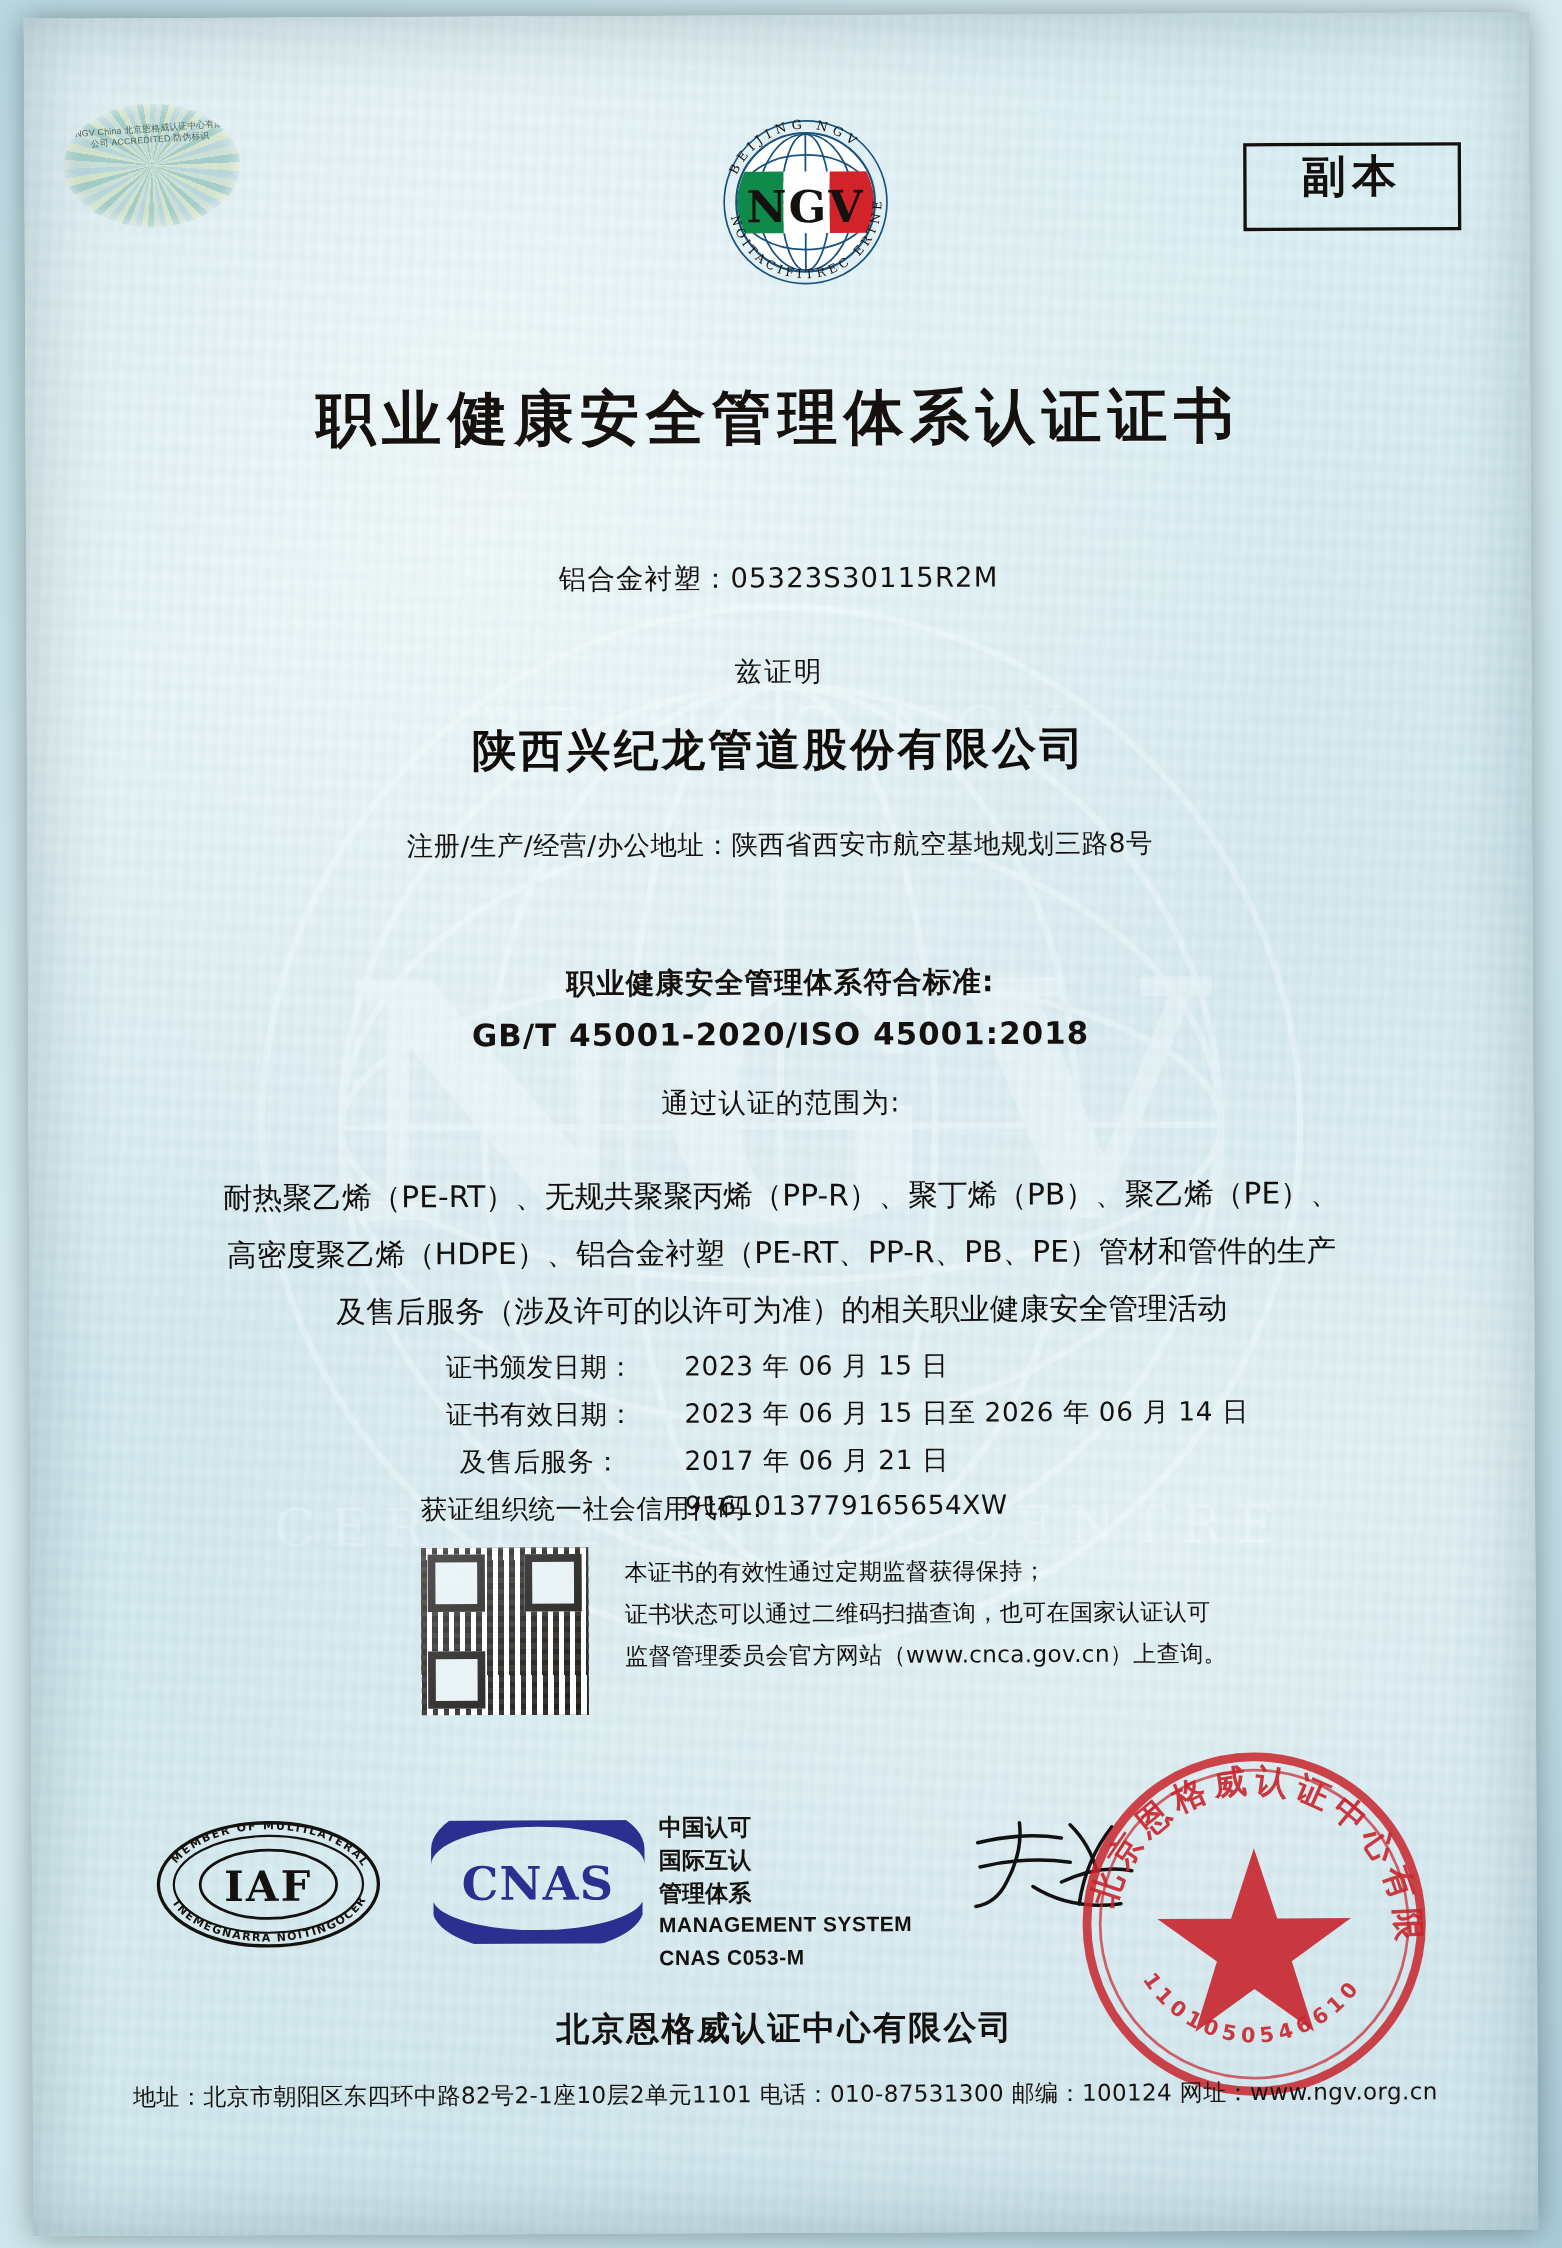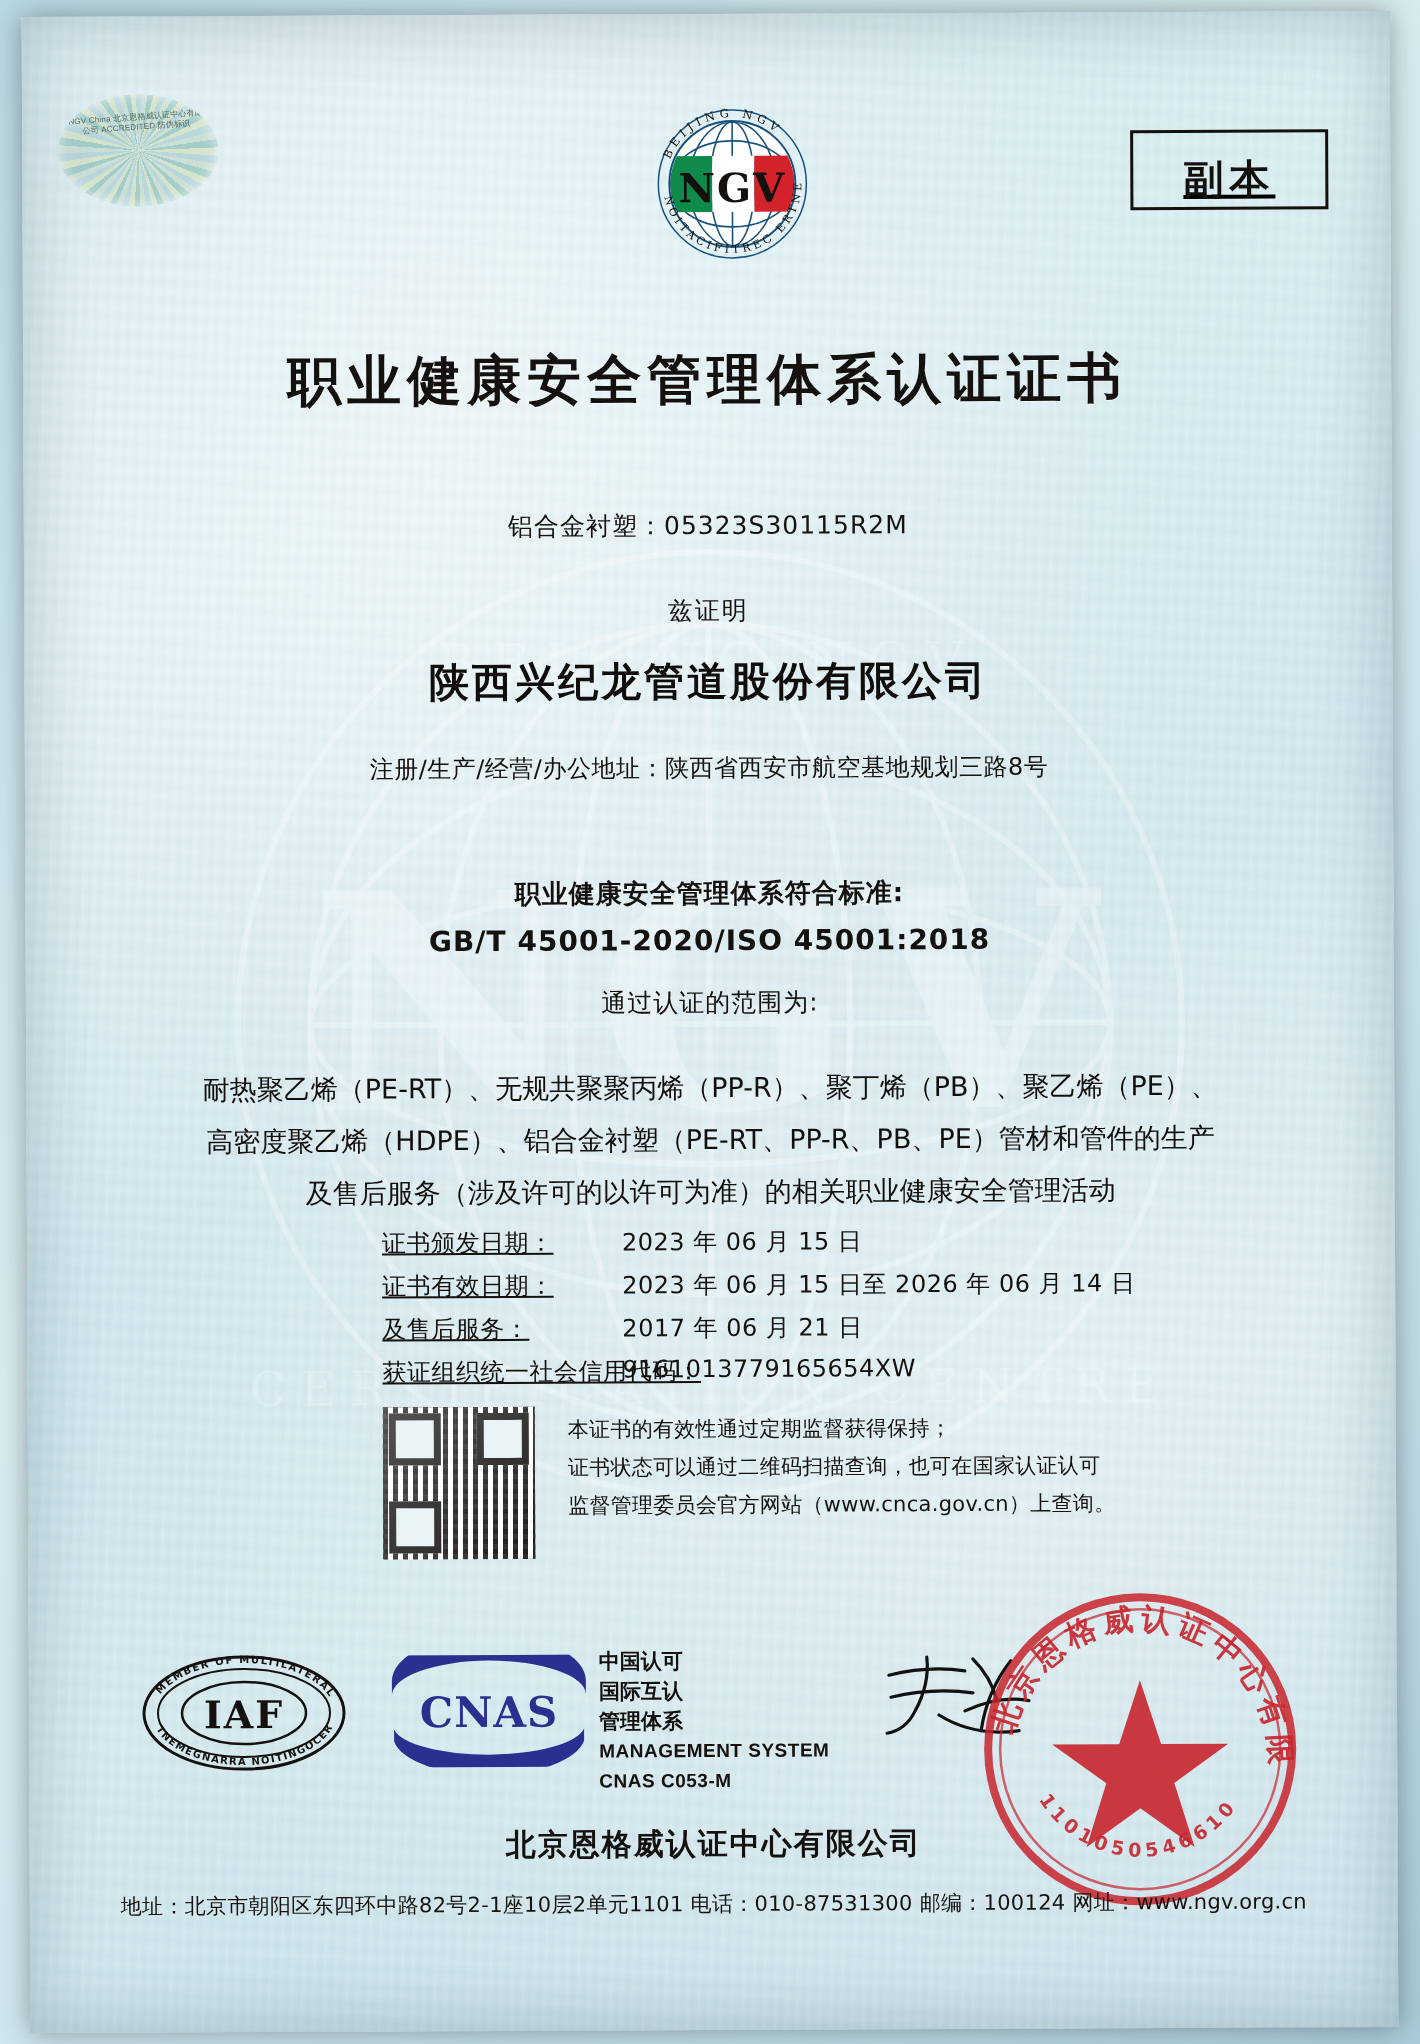--- a/index.html
+++ b/index.html
@@ -102,24 +102,23 @@
   }
 
   .copy-box {
     position: absolute;
     right: 62px;
     top: 118px;
     width: 192px;
     height: 74px;
     border: 3px solid #13100e;
     display: flex;
-    align-items: flex-end;
+    align-items: flex-start;
     justify-content: center;
     letter-spacing: 6px;
-    text-decoration: underline;
   }
   .copy-box span {
     font-family: "DejaVu Sans", sans-serif;
     font-size: 40px;
     font-weight: bold;
     color: #13100e;
   }
 
   .cert-title {
     position: absolute;
@@ -234,23 +233,22 @@
     font-size: 24px;
     color: #14110e;
   }
   .dates .row {
     display: flex;
     margin-bottom: 11px;
     white-space: nowrap;
   }
   .dates .k {
     width: 218px;
-    text-align: left;
+    text-align: center;
     letter-spacing: 0.5px;
-    text-decoration: underline;
   }
   .dates .v {
     margin-left: 22px;
     letter-spacing: 0.5px;
   }
   .dates .row.wide .k { width: 218px; }
 
   
   .qr {
     position: absolute;

